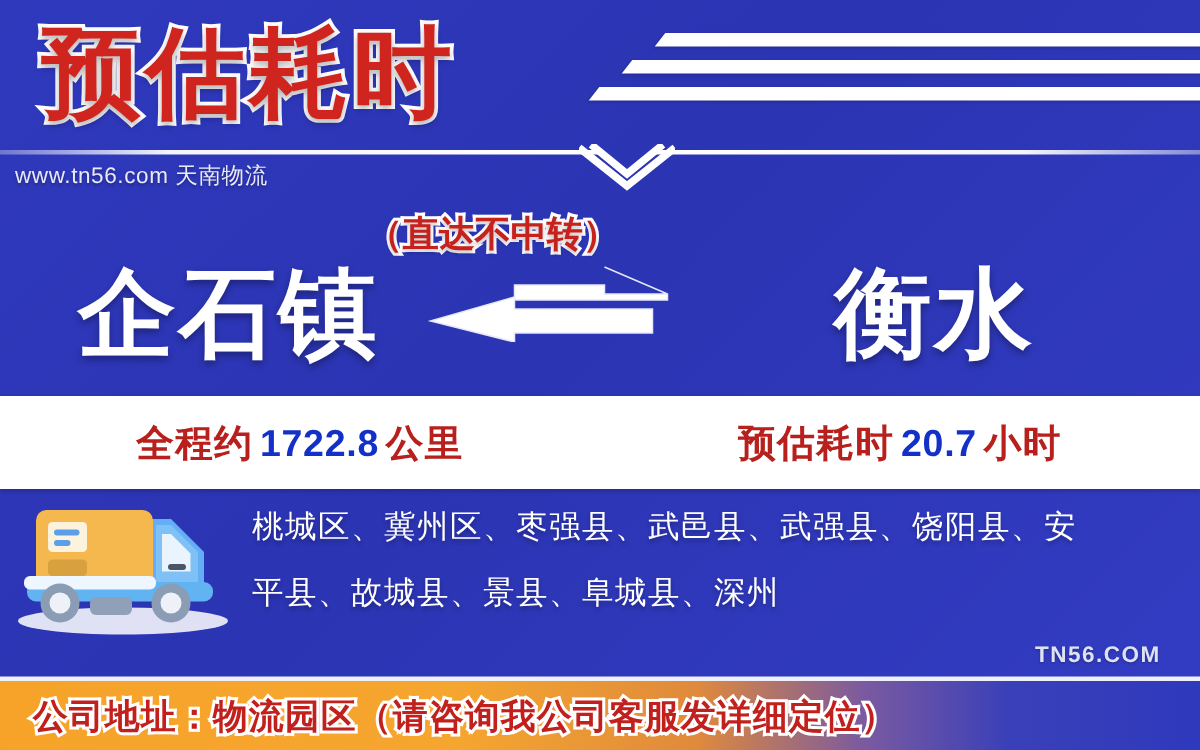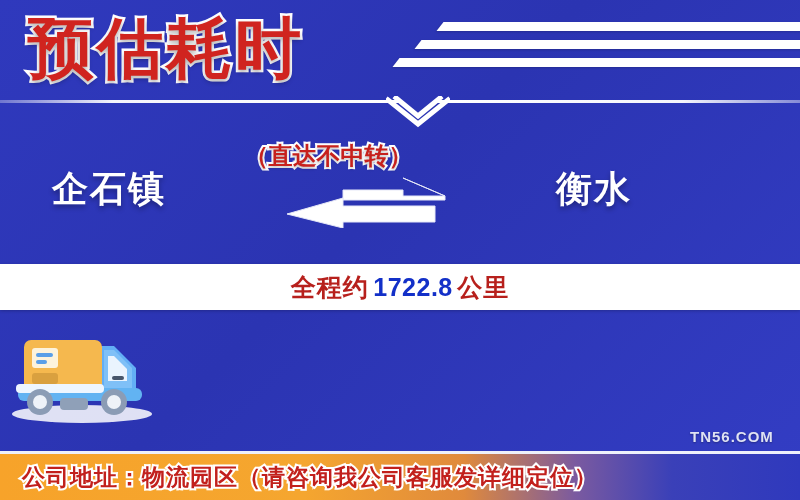--- a/index.html
+++ b/index.html
@@ -49,21 +49,21 @@
   
   .brandline{
     position:absolute;top:108px;left:10px;
     font-size:15px;color:#e9eaf6;letter-spacing:.4px;white-space:nowrap;
     text-shadow:0 1px 2px rgba(0,0,0,.30);
   }
 
   
   .city{
     position:absolute;top:165px;
-    font-size:36px;font-weight:700;color:#ffffff;letter-spacing:2px;
+    font-size:65px;font-weight:700;color:#ffffff;letter-spacing:2px;
     text-shadow:0 3px 5px rgba(0,0,0,.32);white-space:nowrap;
   }
   .city.left{left:52px;}
   .city.right{left:556px;}
 
   
   .badge{
     position:absolute;left:0;width:657px;text-align:center;
     font-size:24px;font-weight:700;color:#c7211d;
     -webkit-text-stroke:4px #ffffff;
@@ -72,21 +72,21 @@
     white-space:nowrap;
   }
   .badge.top{top:140px;}
   .badge.bottom{top:222px;}
 
   
   .arrows{position:absolute;top:176px;left:285px;width:200px;height:52px;}
 
   
   .band{
-    position:absolute;top:264px;left:0;width:800px;height:46px;
+    position:absolute;top:264px;left:0;width:800px;height:62px;
     background:#ffffff;
     box-shadow:0 1px 3px rgba(0,0,0,.22);
     display:flex;align-items:center;
   }
   .band .cell{flex:1;text-align:center;white-space:nowrap;}
   .band .zh{font-size:25px;font-weight:700;color:#b7201c;letter-spacing:1px;}
   .band .num{font-size:25px;font-weight:700;color:#1330c8;letter-spacing:.5px;}
 
   
   .truck{position:absolute;top:318px;left:8px;width:148px;height:108px;}
@@ -134,36 +134,42 @@
 
   <div class="headline">预估耗时</div>
 
   <div class="rule-left"></div>
   <div class="rule-right"></div>
   <svg class="chev" viewBox="0 0 64 36">
     <path d="M2 4 L32 28 L62 4" fill="none" stroke="#ffffff" stroke-width="5" stroke-linecap="square"></path>
     <path d="M10 2 L32 20 L54 2" fill="none" stroke="#ffffff" stroke-width="5" stroke-linecap="square"></path>
   </svg>
 
+  <div class="brandline">www.tn56.com 天南物流</div>
 
   <div class="city left">企石镇</div>
   <div class="city right">衡水</div>
 
   <div class="badge top">（直达不中转）</div>
 
   <svg class="arrows" viewBox="0 0 200 52">
     <path d="M118 2 L160 20 L118 20 L118 14 L58 14 L58 24 L160 24 L160 20 Z" fill="#ffffff" stroke="#e6e8f8" stroke-width="1"></path>
     <path d="M2 38 L58 22 L58 30 L150 30 L150 46 L58 46 L58 52 Z" fill="#ffffff" stroke="#e6e8f8" stroke-width="1"></path>
   </svg>
 
   <div class="band">
     <div class="cell">
       <span class="zh">全程约</span>
       <span class="num">1722.8</span>
       <span class="zh">公里</span>
+    </div>
+    <div class="cell">
+      <span class="zh">预估耗时</span>
+      <span class="num">20.7</span>
+      <span class="zh">小时</span>
     </div>
   </div>
 
   <svg class="truck" viewBox="0 0 148 108">
     <ellipse cx="74" cy="96" rx="70" ry="9" fill="#ffffff" opacity="0.85"></ellipse>
     <path d="M92 28 h14 l22 22 v28 h-36 z" fill="#63aef5"></path>
     <rect x="16" y="22" width="78" height="52" rx="7" fill="#f5b84e"></rect>
     <rect x="24" y="30" width="26" height="20" rx="3" fill="#fdf3dc"></rect>
     <rect x="28" y="35" width="17" height="4" rx="2" fill="#5a9fe8"></rect>
     <rect x="28" y="42" width="11" height="4" rx="2" fill="#5a9fe8"></rect>
@@ -173,20 +179,24 @@
     <rect x="104" y="58" width="12" height="4" rx="2" fill="#47566b"></rect>
     <rect x="10" y="70" width="124" height="13" rx="6" fill="#62b3f2"></rect>
     <rect x="8" y="66" width="88" height="9" rx="4" fill="#eef6ff"></rect>
     <rect x="52" y="80" width="28" height="12" rx="4" fill="#8fa0b8"></rect>
     <circle cx="32" cy="84" r="13" fill="#8b9cb5"></circle>
     <circle cx="32" cy="84" r="7" fill="#eef2f8"></circle>
     <circle cx="106" cy="84" r="13" fill="#8b9cb5"></circle>
     <circle cx="106" cy="84" r="7" fill="#eef2f8"></circle>
   </svg>
 
+  <div class="dests">
+    <div>桃城区、冀州区、枣强县、武邑县、武强县、饶阳县、安</div>
+    <div>平县、故城县、景县、阜城县、深州</div>
+  </div>
 
   <div class="watermark">TN56.COM</div>
 
   <div class="divider"></div>
   <div class="footbar">
     <div class="foottext">公司地址：物流园区（请咨询我公司客服发详细定位）</div>
   </div>
 
 </div>
 

